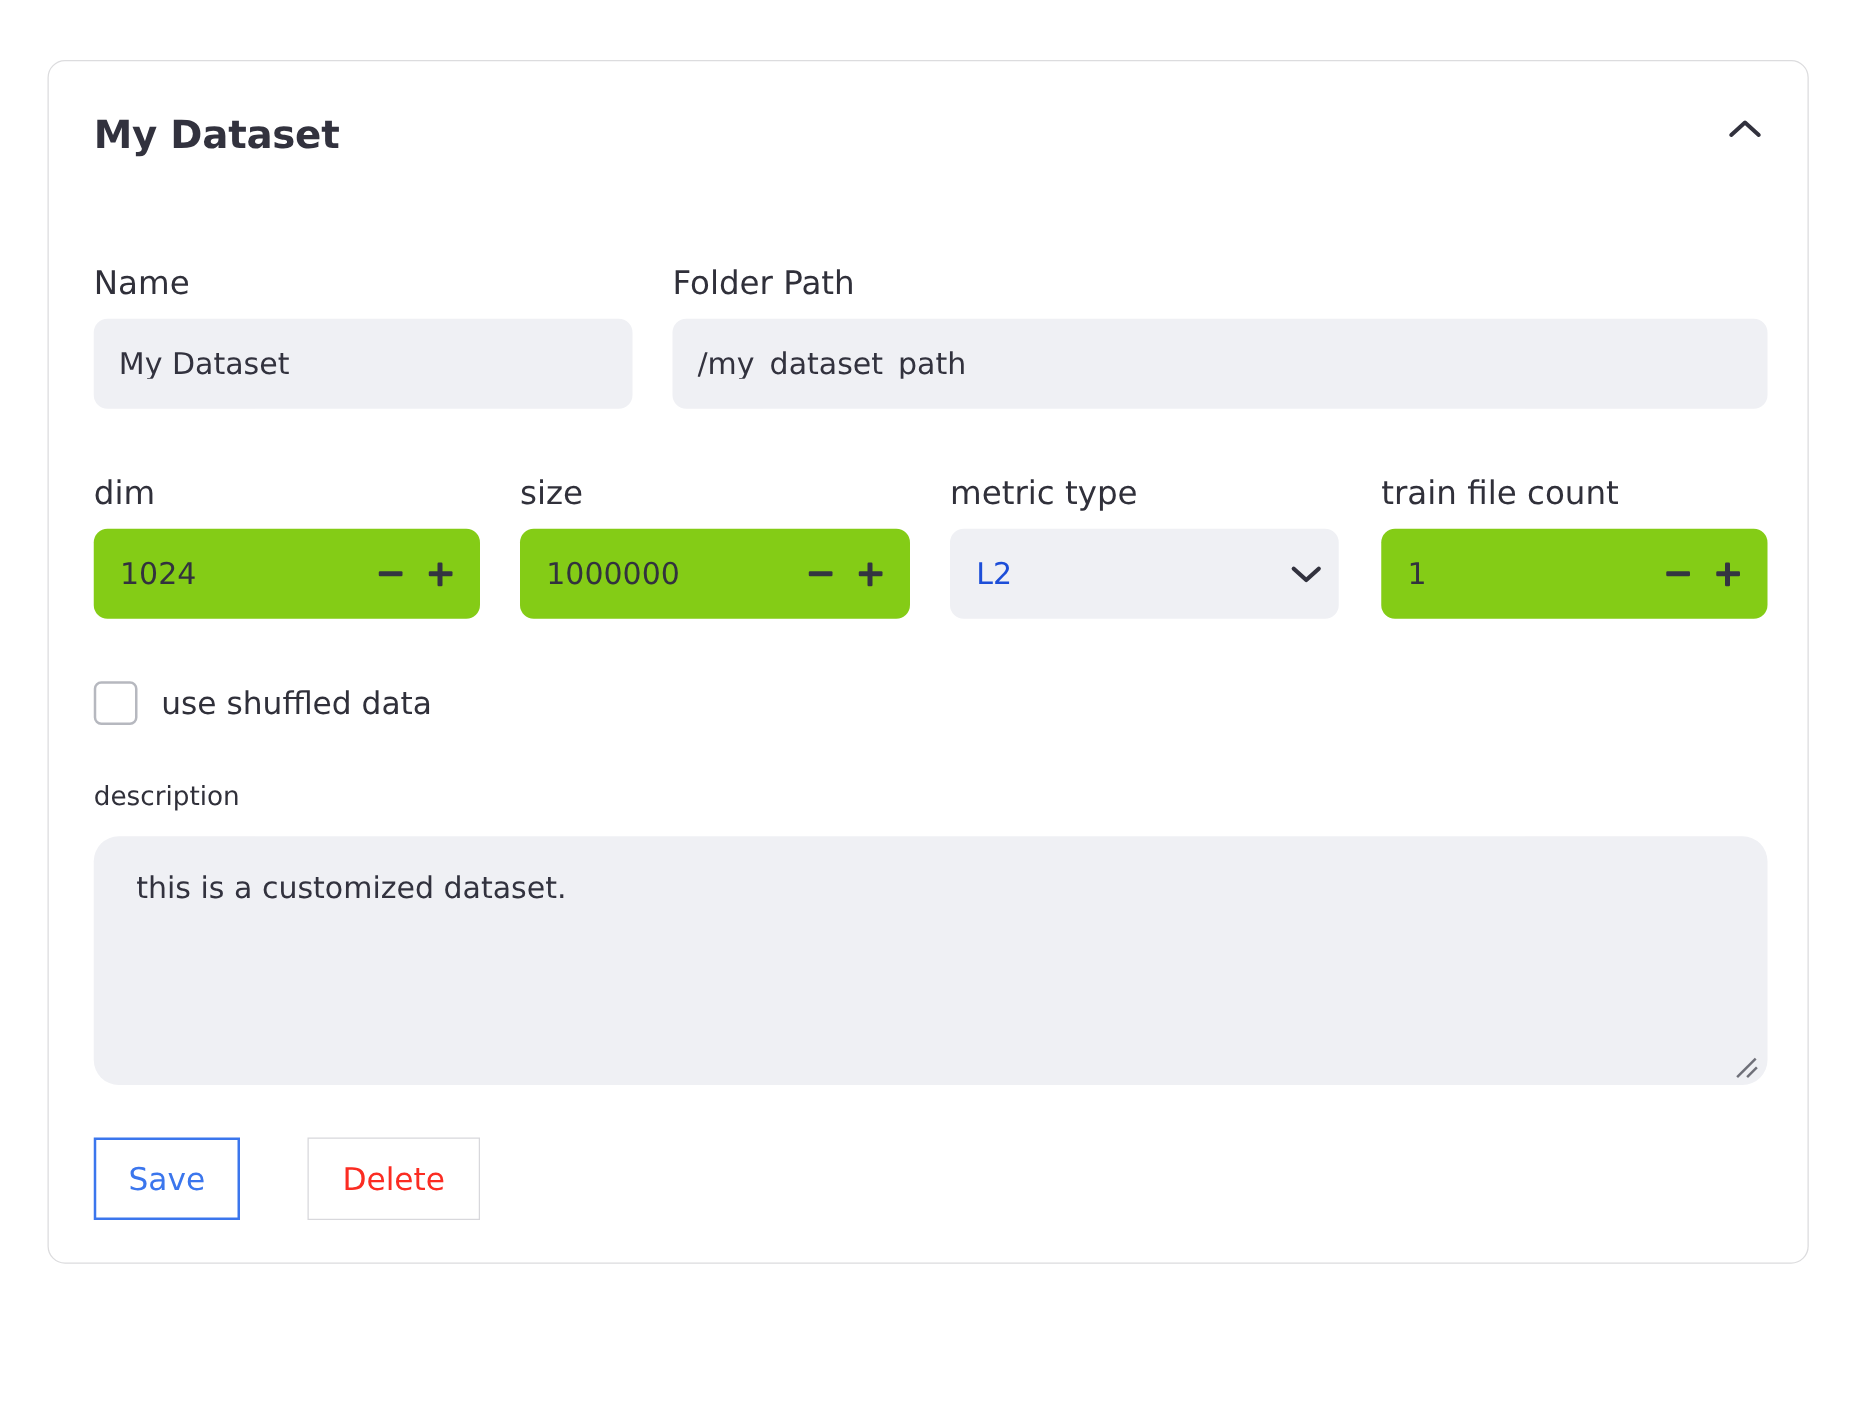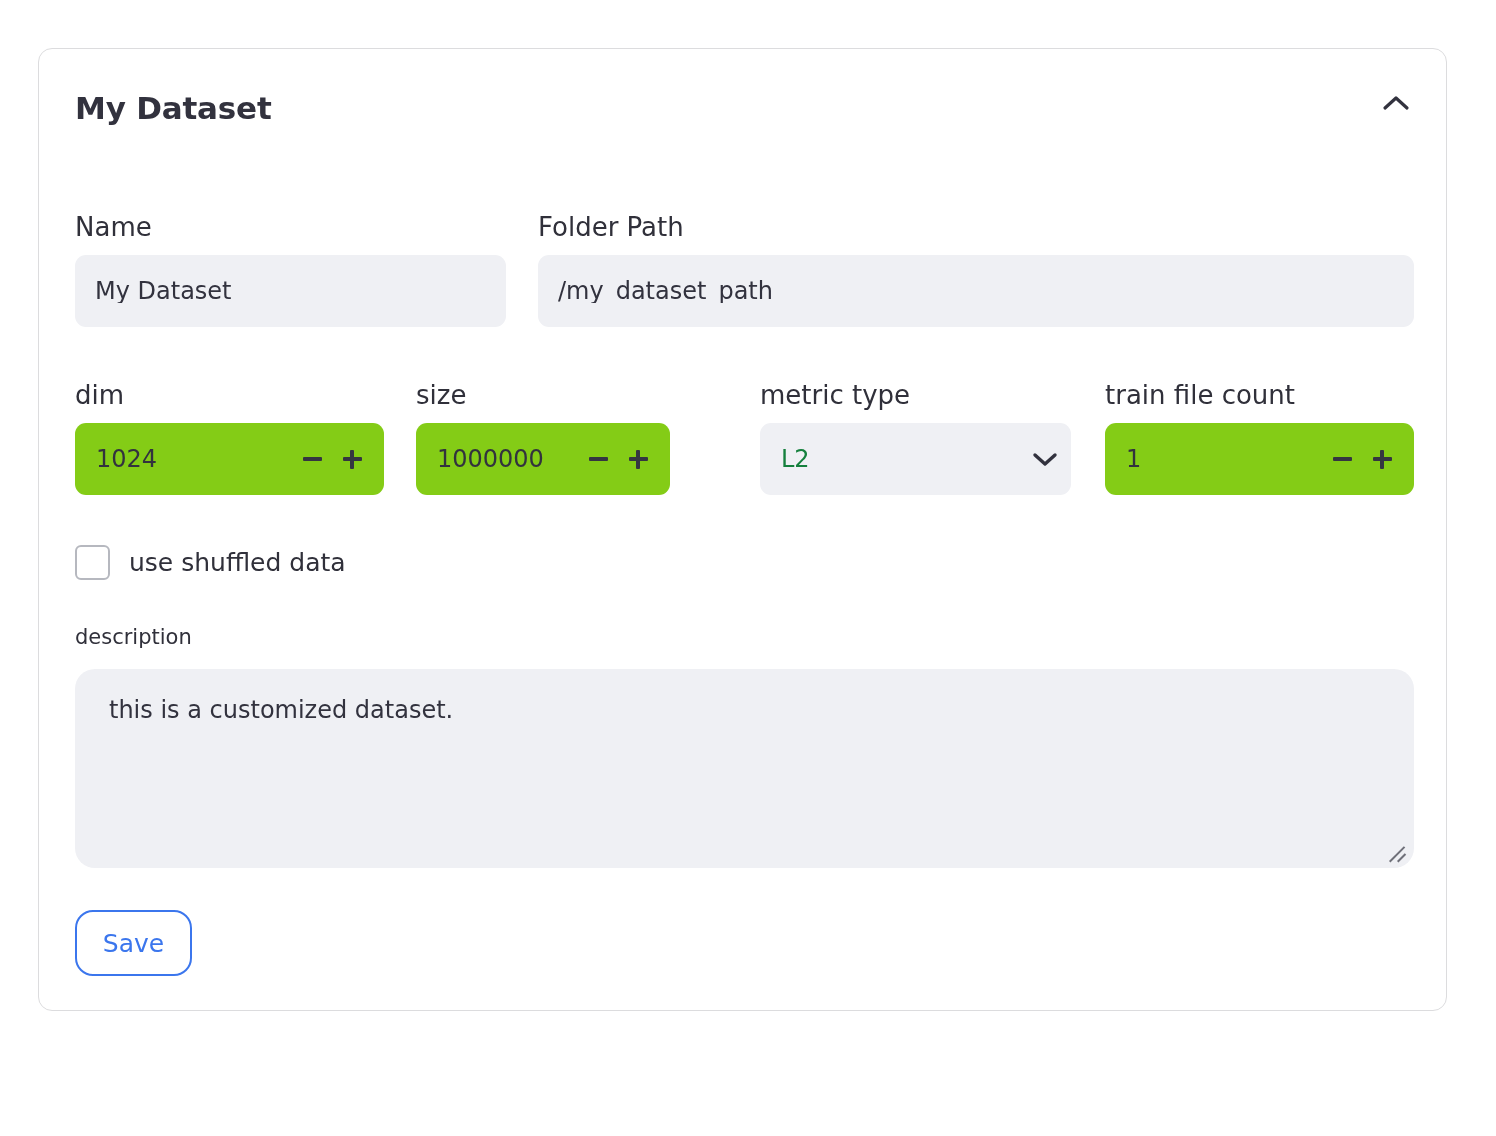--- a/index.html
+++ b/index.html
@@ -163,21 +163,21 @@
     border-radius: 11px;
     height: 72px;
     display: flex;
     align-items: center;
     cursor: pointer;
   }
   .select-box .sel-value {
     flex: 1 1 auto;
     padding-left: 21px;
     font-size: 24px;
-    color: #15803d;
+    color: #1d4ed8;
     line-height: 1;
     white-space: nowrap;
   }
   .select-caret {
     flex: 0 0 auto;
     width: 52px;
     display: flex;
     align-items: center;
     justify-content: center;
   }
@@ -278,21 +278,21 @@
     width: 11px;
     left: 7px;
     top: 16px;
     transform: rotate(-45deg);
   }
 
   
   .btn {
     position: absolute;
     height: 66px;
-    border-radius: 18px;
+    border-radius: 0;
     background: #ffffff;
     display: flex;
     align-items: center;
     justify-content: center;
     font-family: inherit;
     font-size: 25px;
     cursor: pointer;
     padding: 0 20px;
     line-height: 1;
   }
@@ -364,21 +364,21 @@
       <span class="num-value">1024</span>
       <button class="step-btn">
         <span class="glyph-minus"></span>
       </button>
       <button class="step-btn">
         <span class="glyph-plus"></span>
       </button>
     </div>
 
     <div class="field-label" style="left:377px; top:333px;">size</div>
-    <div class="stepper" style="left:377px; top:374px; width:254px;">
+    <div class="stepper" style="left:377px; top:374px; width:312px;">
       <span class="num-value">1000000</span>
       <button class="step-btn">
         <span class="glyph-minus"></span>
       </button>
       <button class="step-btn">
         <span class="glyph-plus"></span>
       </button>
     </div>
 
     <div class="field-label" style="left:721px; top:333px;">metric type</div>
@@ -407,17 +407,18 @@
         <span class="cb off"></span>
         <span class="cb-label">use shuffled data</span>
       </label>
     </div>
 
     <div class="ta-label" style="left:36px; top:578px;">description</div>
     <textarea class="textarea-box" style="left: 36px; top: 620px; border-radius: 20px;" placeholder="description">this is a customized dataset.</textarea>
     <span class="resize-grip" style="left:1351px; top:796px;"></span>
 
     <button class="btn btn-save" style="left:36px; top:861px;">Save</button>
+    <button class="btn btn-delete" style="left:207px; top:861px;">Delete</button>
 
   </div>
 
 
 </div>
 
 </body></html>

